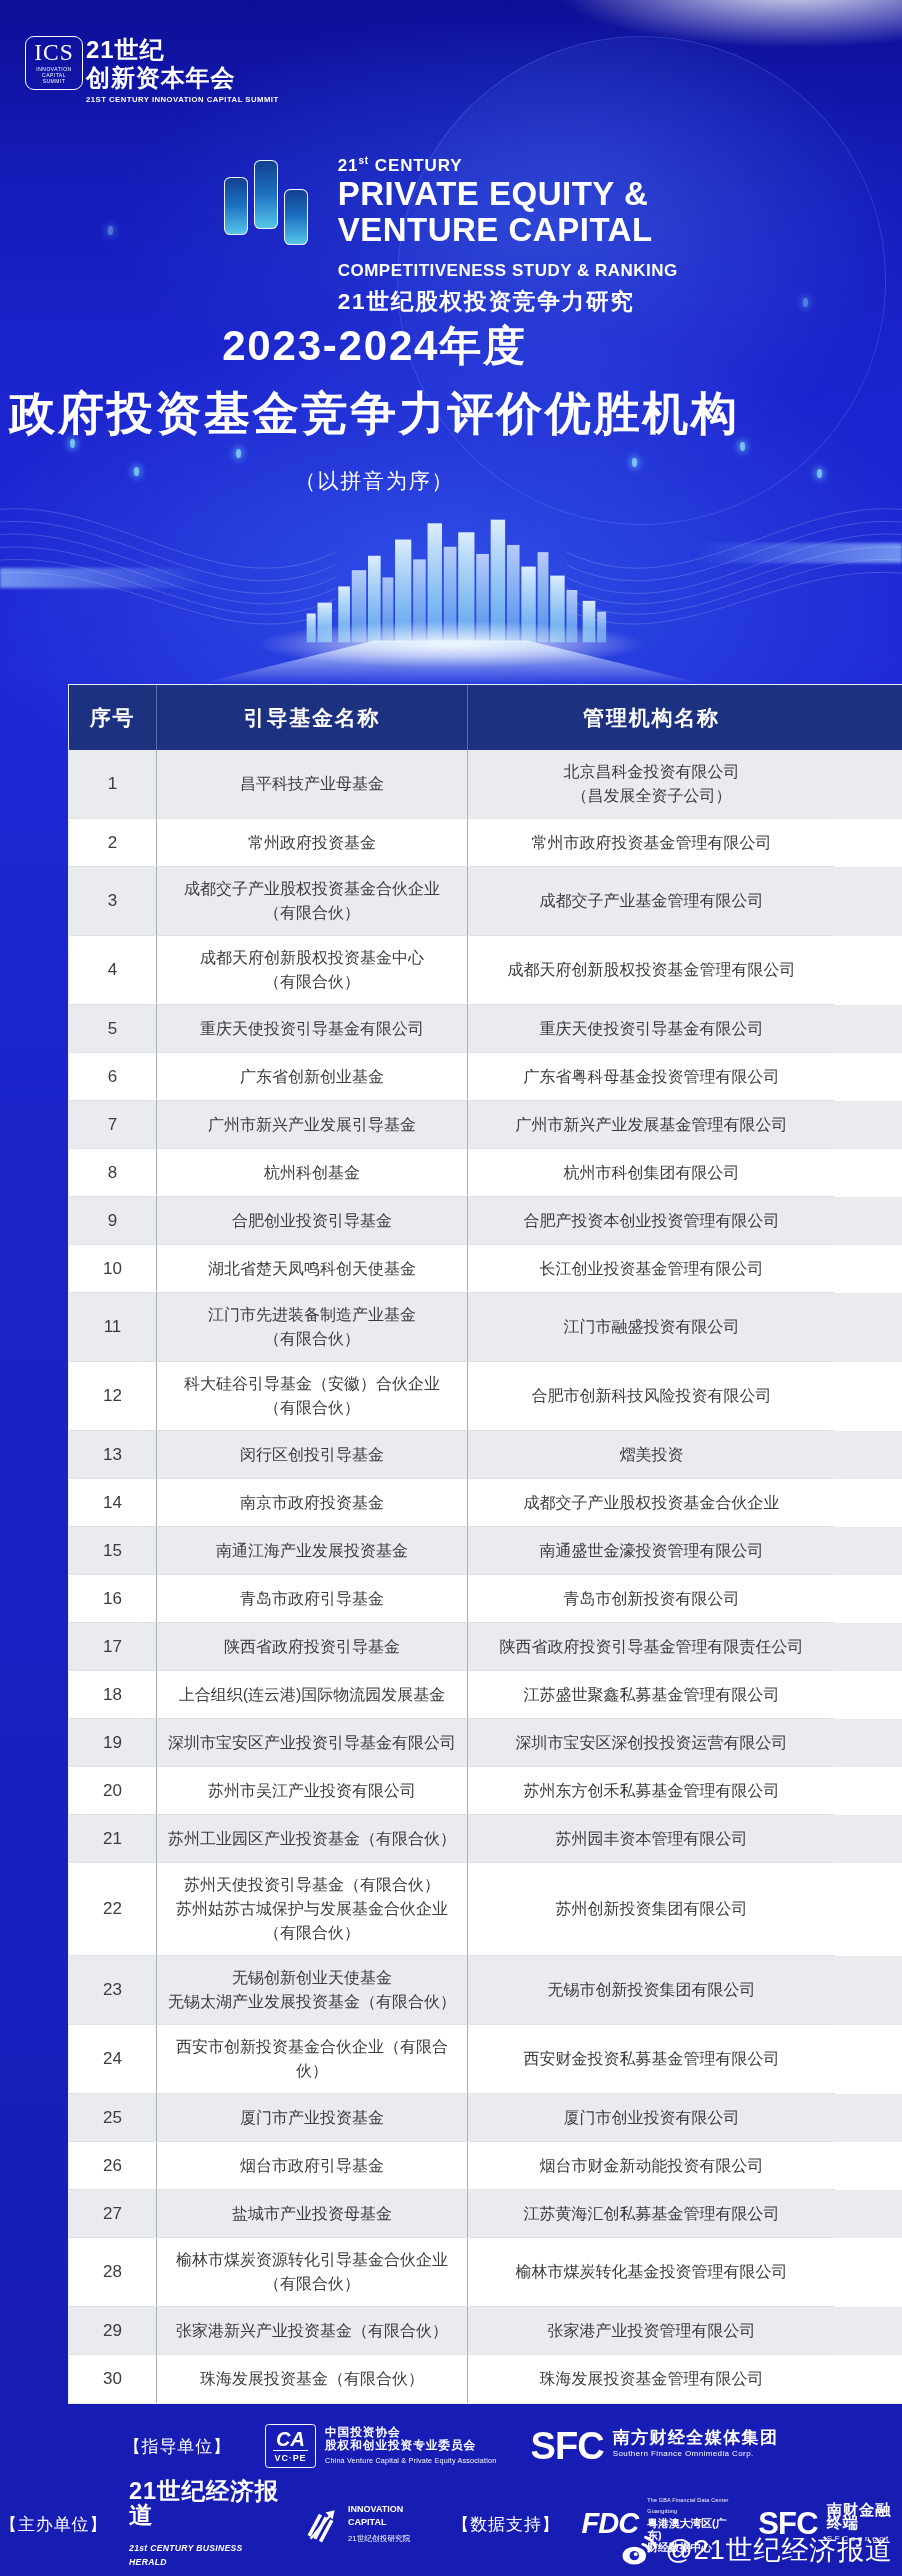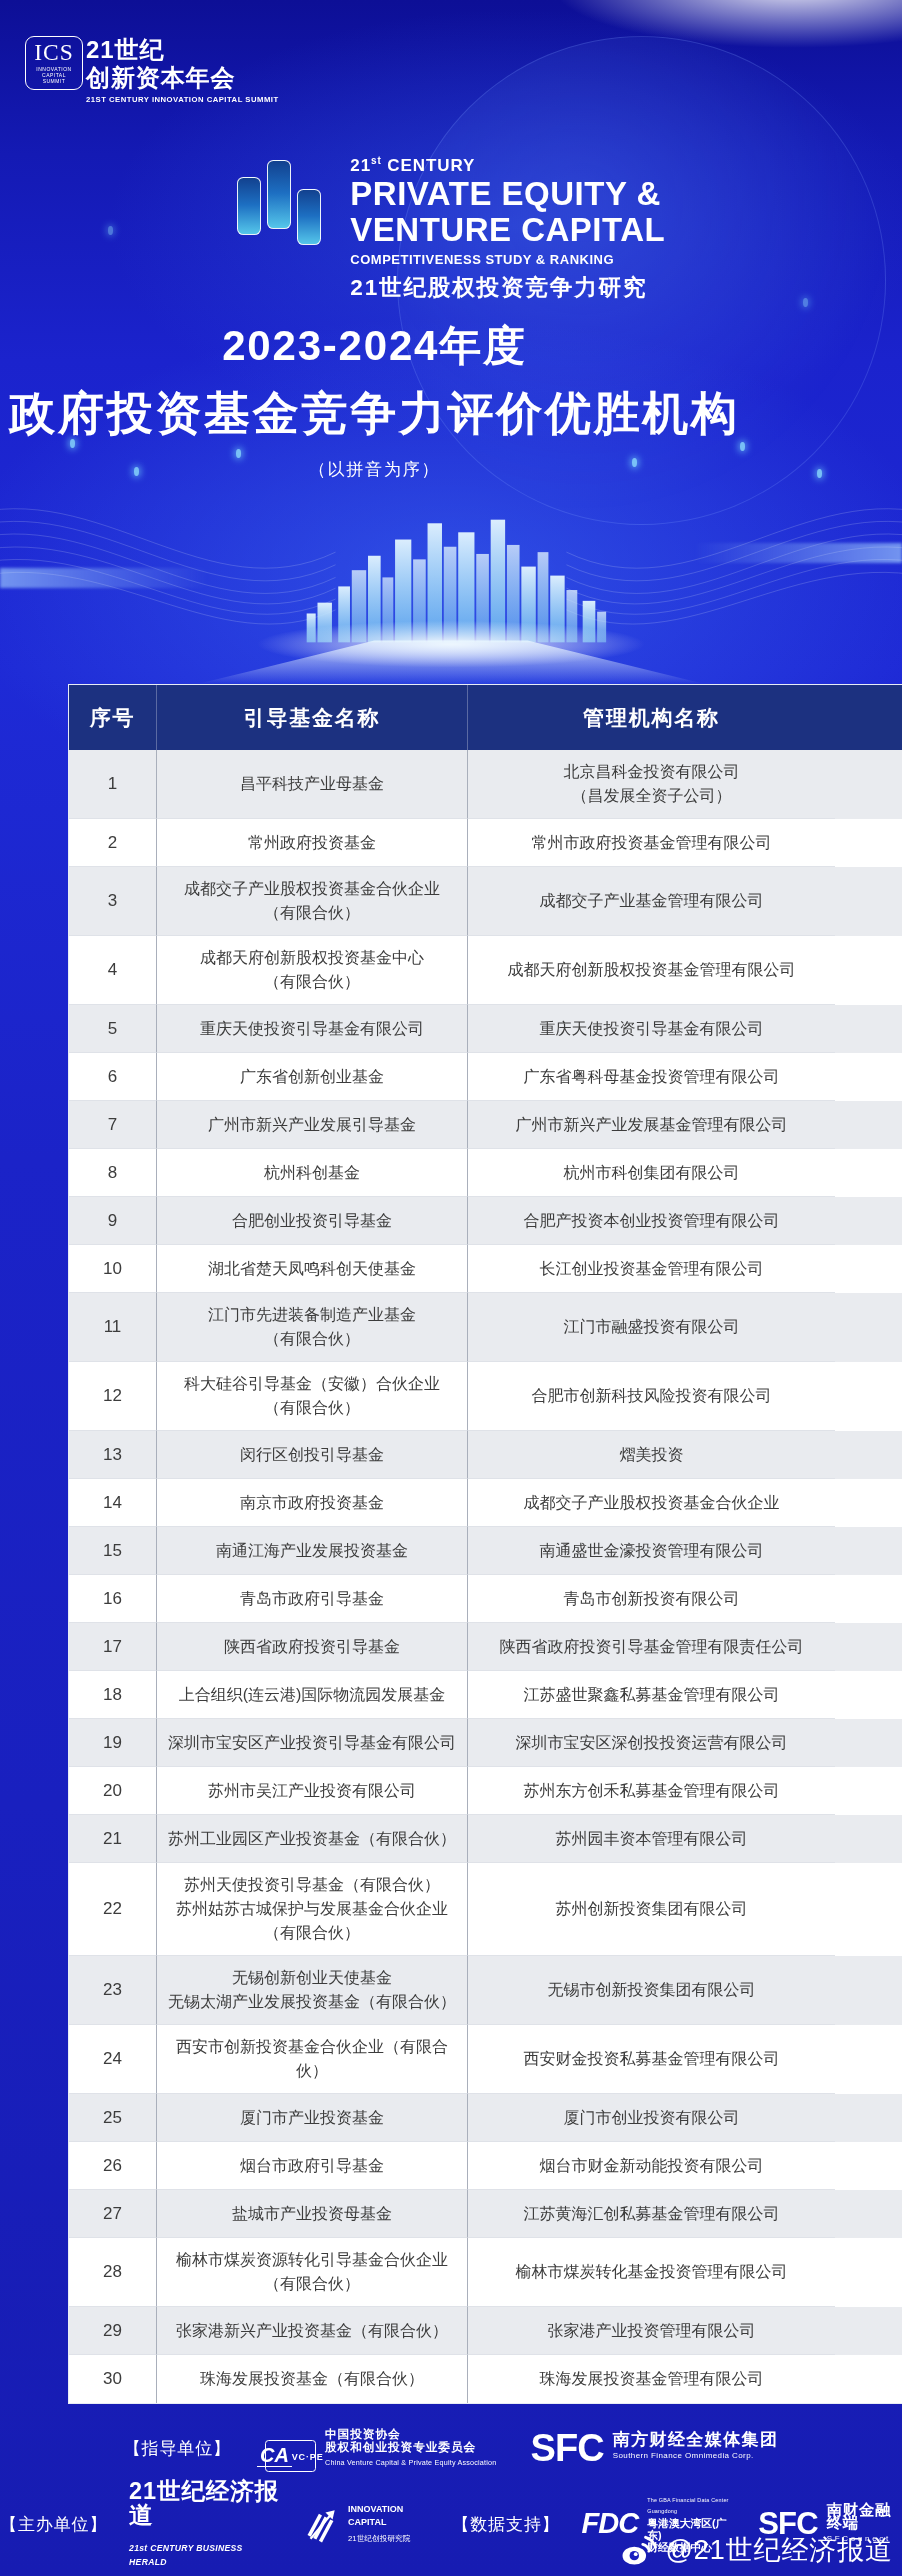--- a/index.html
+++ b/index.html
@@ -36,27 +36,27 @@
   
   .event-head{position:absolute;top:155px;left:0;width:902px;display:flex;justify-content:center;gap:23.5px;}
   .bars{position:relative;width:90px;height:101px;}
   .bar{position:absolute;width:24px;border:1.8px solid rgba(255,255,255,.92);border-radius:6.3px;box-sizing:border-box;
     background:linear-gradient(180deg,#12418f 0%,#1d6fc2 48%,#55c6ea 100%);}
   .bar.b1{left:0;top:21.7px;height:58px}.bar.b2{left:30px;top:5.4px;height:69px}.bar.b3{left:60px;top:34px;height:56px}
   .event-text{display:flex;flex-direction:column;}
   .century{font-size:17px;font-weight:700;letter-spacing:0.9px;}
   .century sup{font-size:10px;}
   .pe-line{font-size:33px;font-weight:700;letter-spacing:0.5px;line-height:36px;}
-  .comp-line{font-size:13px;font-weight:700;letter-spacing:0.5px;margin-top:4px;}
+  .comp-line{font-size:17px;font-weight:700;letter-spacing:0.5px;margin-top:13px;}
   .study-cn{font-size:22.6px;font-weight:700;letter-spacing:1.8px;margin-top:5px;}
   
   .title-block{position:absolute;top:318px;left:0;width:749px;text-align:center;}
   .title-year{font-size:42px;font-weight:800;letter-spacing:1.8px;}
   .title-main{font-size:46px;font-weight:800;letter-spacing:2.7px;margin-top:9px;}
-  .title-note{font-size:17px;font-weight:400;letter-spacing:1.8px;margin-top:13px;}
+  .title-note{font-size:21px;font-weight:400;letter-spacing:1.8px;margin-top:22px;}
   
   .skyline{position:absolute;top:469px;left:0;}
   
   .rank-table{position:absolute;left:68px;top:684px;width:892px;border:0.9px solid #e8edf5;box-sizing:border-box;}
   .thead{display:grid;grid-template-columns:88px 311px 367px;background:#1c3180;}
   .th{display:flex;align-items:center;justify-content:center;height:65px;
     font-size:21px;font-weight:700;letter-spacing:1.8px;color:#fff;border-right:0.9px solid rgba(255,255,255,.28);box-sizing:border-box;}
   .th:last-child{border-right:none;}
   .row{display:grid;grid-template-columns:88px 311px 367px;}
   .row.odd{background:#e9ebef;}
@@ -66,22 +66,22 @@
     border-right:0.9px solid #a9afbb;border-bottom:0.9px solid #dfe2e8;}
   .cell:last-child{border-right:none;}
   .row:last-child .cell{border-bottom:none;}
   .cell.c-no{font-size:17px;}
   
   .foot-row{position:absolute;left:0;width:902px;display:flex;justify-content:center;align-items:center;}
   .foot-row1{top:2424px;gap:34px;}
   .foot-row2{top:2479px;gap:21.7px;}
   .foot-label{font-size:17px;letter-spacing:0.9px;white-space:nowrap;}
   .logo-unit{display:flex;align-items:center;gap:9px;}
-  .ca-box{width:51px;height:32px;border:1.8px solid #fff;border-radius:3.6px;box-sizing:border-box;
-    display:flex;flex-direction:row;align-items:center;justify-content:center;margin-top:16px;}
+  .ca-box{width:51px;height:44px;border:1.8px solid #fff;border-radius:3.6px;box-sizing:border-box;
+    display:flex;flex-direction:column;align-items:center;justify-content:center;}
   .ca-top{font-size:20px;font-weight:800;font-style:italic;line-height:20px;border-bottom:1.4px solid #fff;padding:0 2.7px 0.9px;}
   .ca-bot{font-size:9px;font-weight:700;letter-spacing:0.9px;margin-top:1.8px;}
   .unit-lines{display:flex;flex-direction:column;line-height:13.5px;}
   .u-cn{font-size:11.7px;font-weight:700;letter-spacing:0.9px;}
   .u-en{font-size:7.2px;letter-spacing:0.2px;margin-top:1.8px;}
   .sfc-abbr{font-size:38px;font-weight:800;letter-spacing:-0.9px;line-height:38px;}
   .sfc-cn{font-size:17px;font-weight:700;letter-spacing:1.4px;}
   .sfc-en{font-size:8px;letter-spacing:0.4px;margin-top:2.7px;}
   .herald-cn{font-size:23.5px;font-weight:800;letter-spacing:0.9px;line-height:24px;}
   .herald-en{font-size:8.6px;font-weight:700;font-style:italic;letter-spacing:0.3px;margin-top:15px;}

